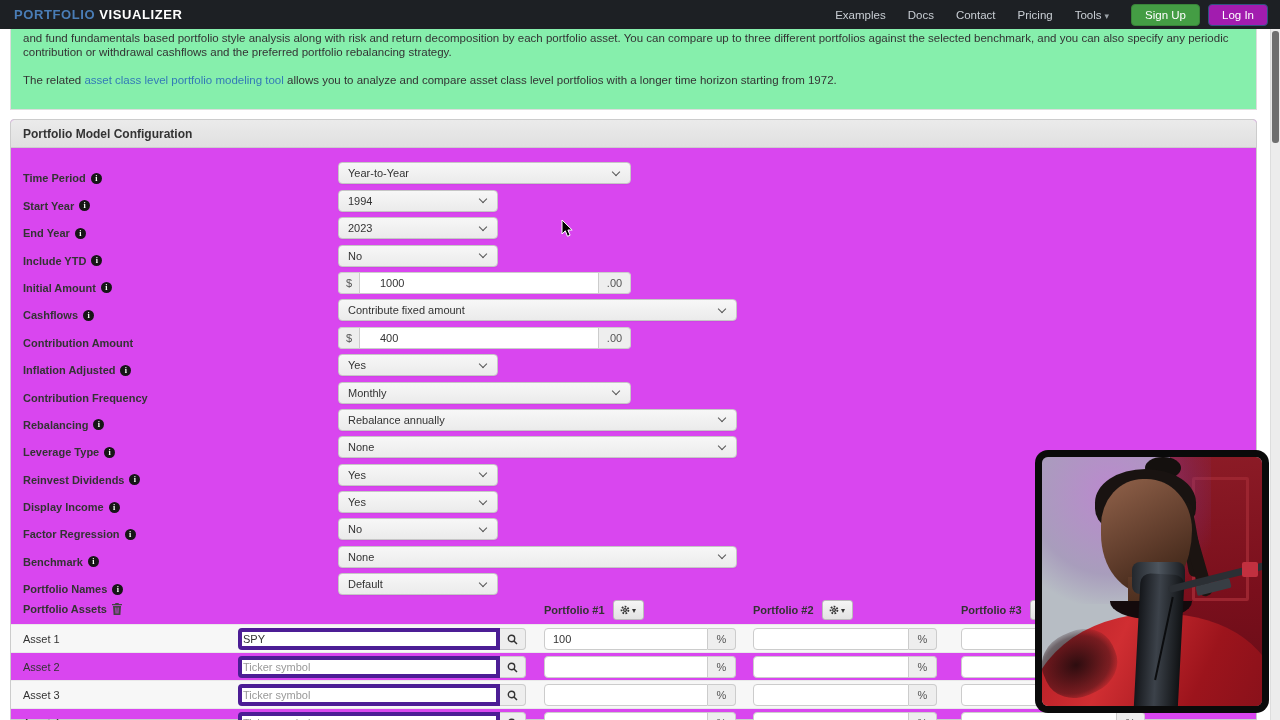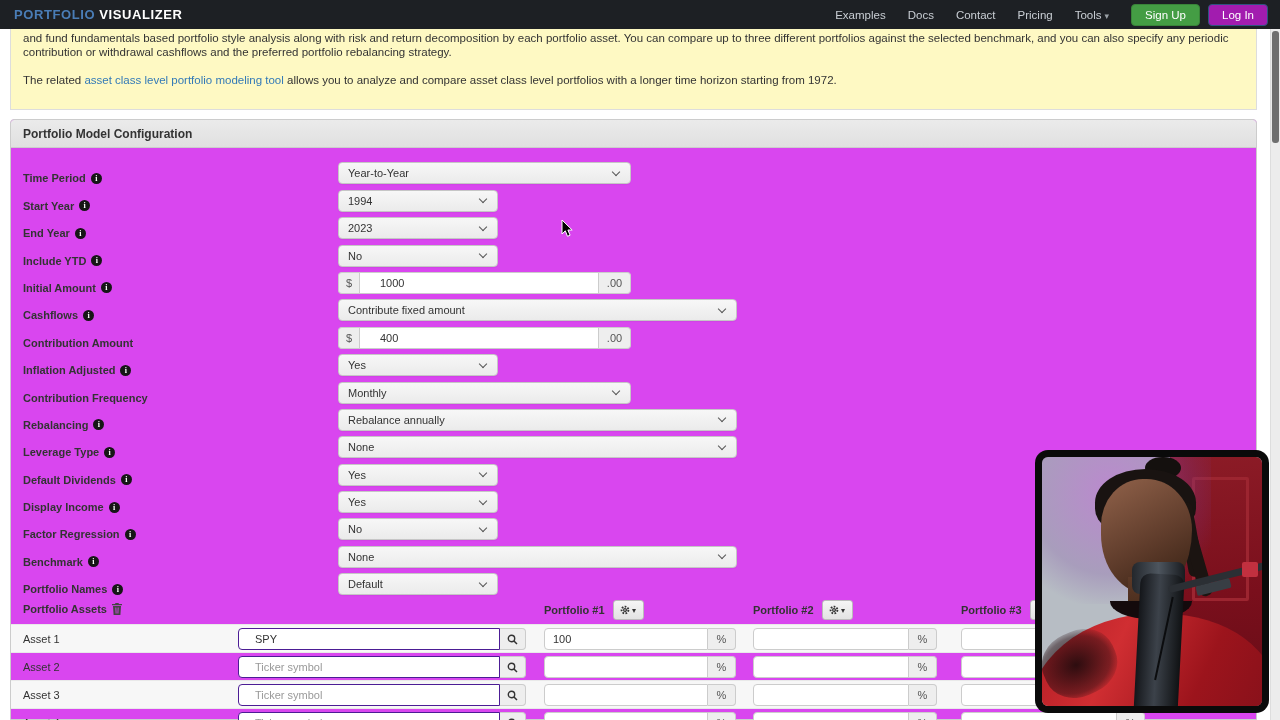--- a/index.html
+++ b/index.html
@@ -19,21 +19,21 @@
   .btn-login  { background:#a21caf; border-color:#2e5480; }
 
   
   .scrollbar { position:absolute; top:29px; right:0; width:10px; height:691px;
     background:#ececec; border-left:1px solid #ddd; z-index:30; }
   .scroll-thumb { position:absolute; top:2px; left:1px; width:7px; height:112px;
     background:#6f6f6f; border-radius:3px; }
 
   
   .intro { position:absolute; left:10px; top:20px; width:1247px; height:90px;
-    background:#fef9c3; border:1px solid #ddd; border-top:none; padding:11px 12px; }
+    background:#86efac; border:1px solid #ddd; border-top:none; padding:11px 12px; }
   .intro p { font-size:11.5px; color:#333; line-height:14px; }
   .intro p + p { margin-top:14px; }
   .intro a { color:#337ab7; text-decoration:none; cursor:pointer; }
 
   
   .panel { position:absolute; left:10px; top:119px; width:1247px; height:601px;
     background:#d946ef; border:1px solid #ccc; border-radius:4px 4px 0 0; }
   .panel-header { height:28px; line-height:28px; padding-left:12px;
     background:linear-gradient(#ebebeb,#e0e0e0); border-bottom:1px solid #ccc;
     border-radius:3px 3px 0 0; font-size:12px; font-weight:bold; color:#333; }
@@ -72,22 +72,22 @@
   .phead .pname { font-size:11px; font-weight:bold; color:#333; }
   .gear-btn { margin-left:8px; width:31px; height:20px; background:linear-gradient(#f5f5f5,#e3e3e3);
     border:1px solid #bbb; border-radius:3px; display:flex; align-items:center; justify-content:center;
     cursor:pointer; }
   .gear-btn .caret { font-size:8px; color:#333; margin-left:2px; }
 
   .arow { position:relative; height:28px; border-top:1px solid #e9e9e9; }
   .arow.odd { background:#f7f7f7; }
   .albl { position:absolute; left:12px; top:8px; font-size:11px; color:#333; }
   .tg { position:absolute; left:227px; top:3px; width:288px; height:22px; display:flex; }
-  .tg input { flex:1; border:1px solid #4c1d95; border-radius:4px 0 0 4px; font-size:11px;
-    padding:0 16px; color:#333; font-family:"Liberation Sans", sans-serif; outline:none; }
+  .tg input { flex:1; border:4px solid #4c1d95; border-radius:4px 0 0 4px; font-size:11px;
+    padding:0 1px; color:#333; font-family:"Liberation Sans", sans-serif; outline:none; }
   .tg input::placeholder { color:#999; }
   .saddon { width:26px; background:#eee; border:1px solid #ccc; border-left:none;
     border-radius:0 4px 4px 0; display:flex; align-items:center; justify-content:center; cursor:pointer; }
   .pg { position:absolute; top:3px; height:22px; display:flex; }
   .pg input { flex:1; border:1px solid #ccc; border-radius:4px 0 0 4px; font-size:11px;
     padding:0 8px; color:#333; outline:none; font-family:"Liberation Sans", sans-serif; min-width:0; }
   .pg .addon { width:28px; border-radius:0 4px 4px 0; border-left:none; }
 
   
   .cam { position:absolute; left:1035px; top:450px; width:234px; height:263px;
@@ -283,21 +283,21 @@
           <span class="info">i</span>
         </div>
       <div class="sel lg">
           <span>None</span>
           <span class="chev"></span>
         </div>
     </div>
 
     <div class="frow">
       <div class="lbl">
-          <span>Default Dividends</span>
+          <span>Reinvest Dividends</span>
           <span class="info">i</span>
         </div>
       <div class="sel sm">
           <span>Yes</span>
           <span class="chev"></span>
         </div>
     </div>
 
     <div class="frow">
       <div class="lbl">

